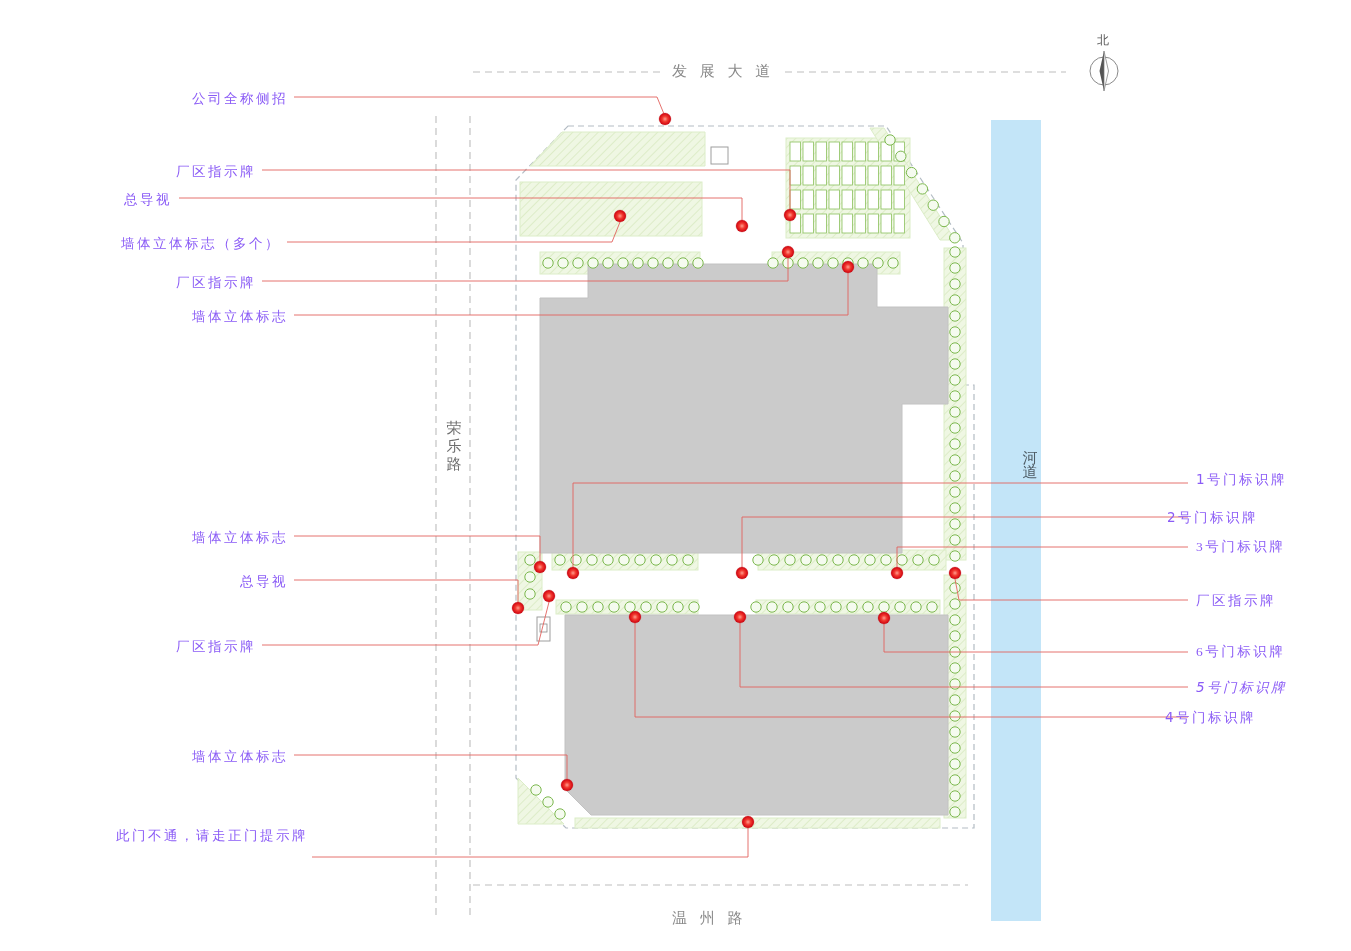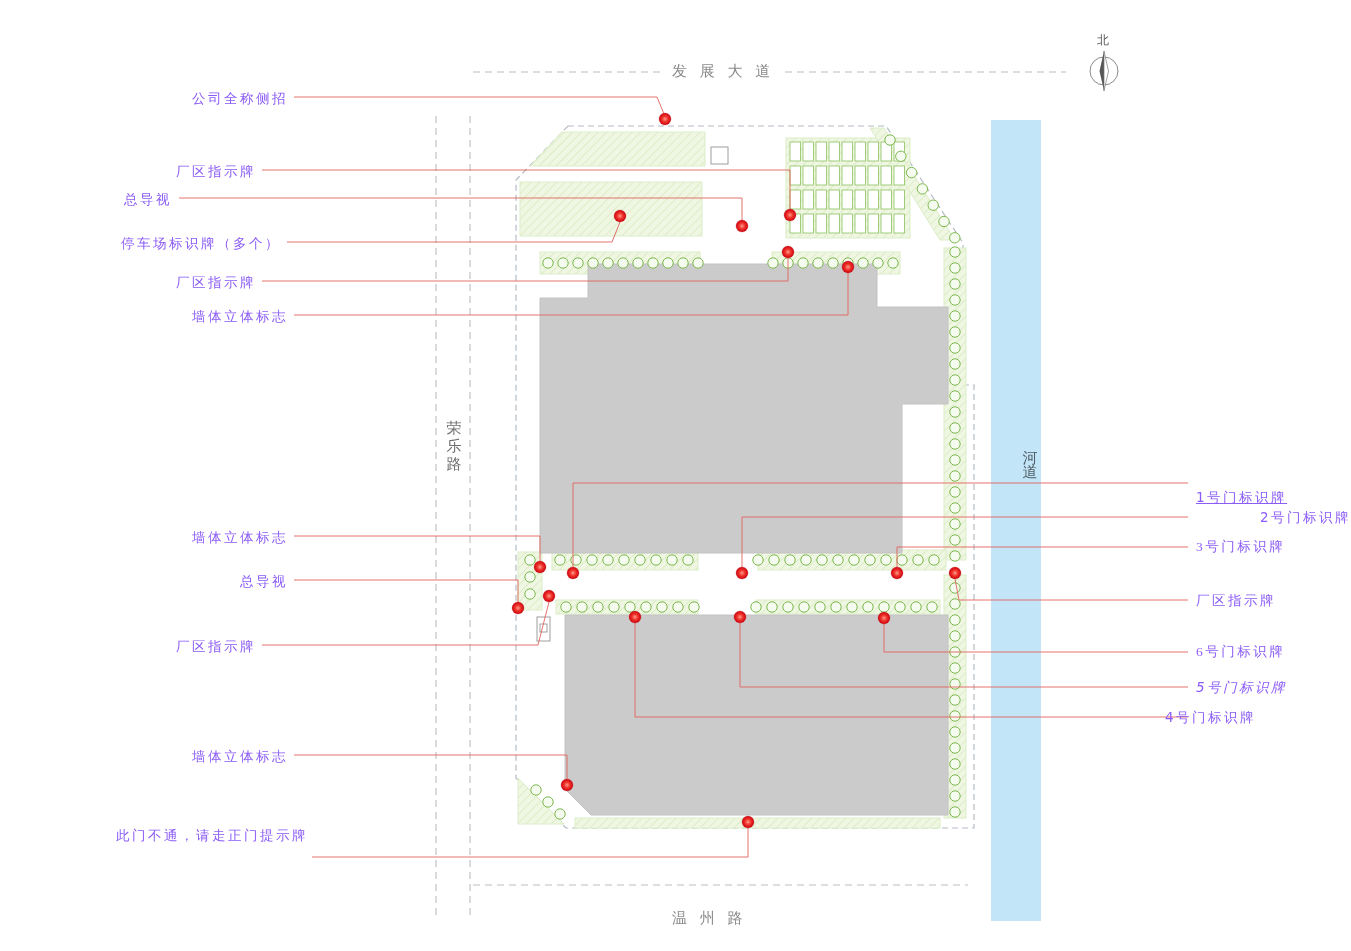--- a/index.html
+++ b/index.html
@@ -288,30 +288,30 @@
 
   <div class="road-label" style="left:664px;top:61px;">发 展 大 道</div>
   <div class="road-label" style="left:664px;top:908px;">温 州 路</div>
   <div class="v-label" style="left:446px;top:408px;">荣乐路</div>
   <div class="river-label" style="left:1022px;top:438px;">河道</div>
   <div class="north-label" style="left:1097px;top:32px;">北</div>
 
   <div class="anno anno-left" style="right:1063px;top:89px;">公司全称侧招</div>
   <div class="anno anno-left" style="right:1095px;top:162px;">厂区指示牌</div>
   <div class="anno anno-left" style="right:1179px;top:190px;">总导视</div>
-  <div class="anno anno-left" style="right:1070px;top:234px;">停车场标识牌（多个）</div>
+  <div class="anno anno-left" style="right:1070px;top:234px;">墙体立体标志（多个）</div>
   <div class="anno anno-left" style="right:1095px;top:273px;">厂区指示牌</div>
   <div class="anno anno-left" style="right:1063px;top:307px;">墙体立体标志</div>
   <div class="anno anno-left" style="right:1063px;top:528px;">墙体立体标志</div>
   <div class="anno anno-left" style="right:1063px;top:572px;">总导视</div>
   <div class="anno anno-left" style="right:1095px;top:637px;">厂区指示牌</div>
   <div class="anno anno-left" style="right:1063px;top:747px;">墙体立体标志</div>
   <div class="anno anno-left" style="right:1043px;top:826px;">此门不通，请走正门提示牌</div>
 
-  <div class="anno" style="left:1196px;top:488px;text-decoration:underline;">1号门标识牌</div>
-  <div class="anno" style="left:1260px;top:508px;">2号门标识牌</div>
+  <div class="anno" style="left:1196px;top:470px;">1号门标识牌</div>
+  <div class="anno" style="left:1167px;top:508px;">2号门标识牌</div>
   <div class="anno" style="left:1196px;top:538px;font-family:Liberation Serif, serif;">3号门标识牌</div>
   <div class="anno" style="left:1196px;top:591px;">厂区指示牌</div>
   <div class="anno" style="left:1196px;top:643px;font-family:Liberation Serif, serif;">6号门标识牌</div>
   <div class="anno" style="left:1196px;top:678px;font-style:italic;">5号门标识牌</div>
   <div class="anno" style="left:1165px;top:708px;">4号门标识牌</div>
 
 </div>
 
 </body></html>

